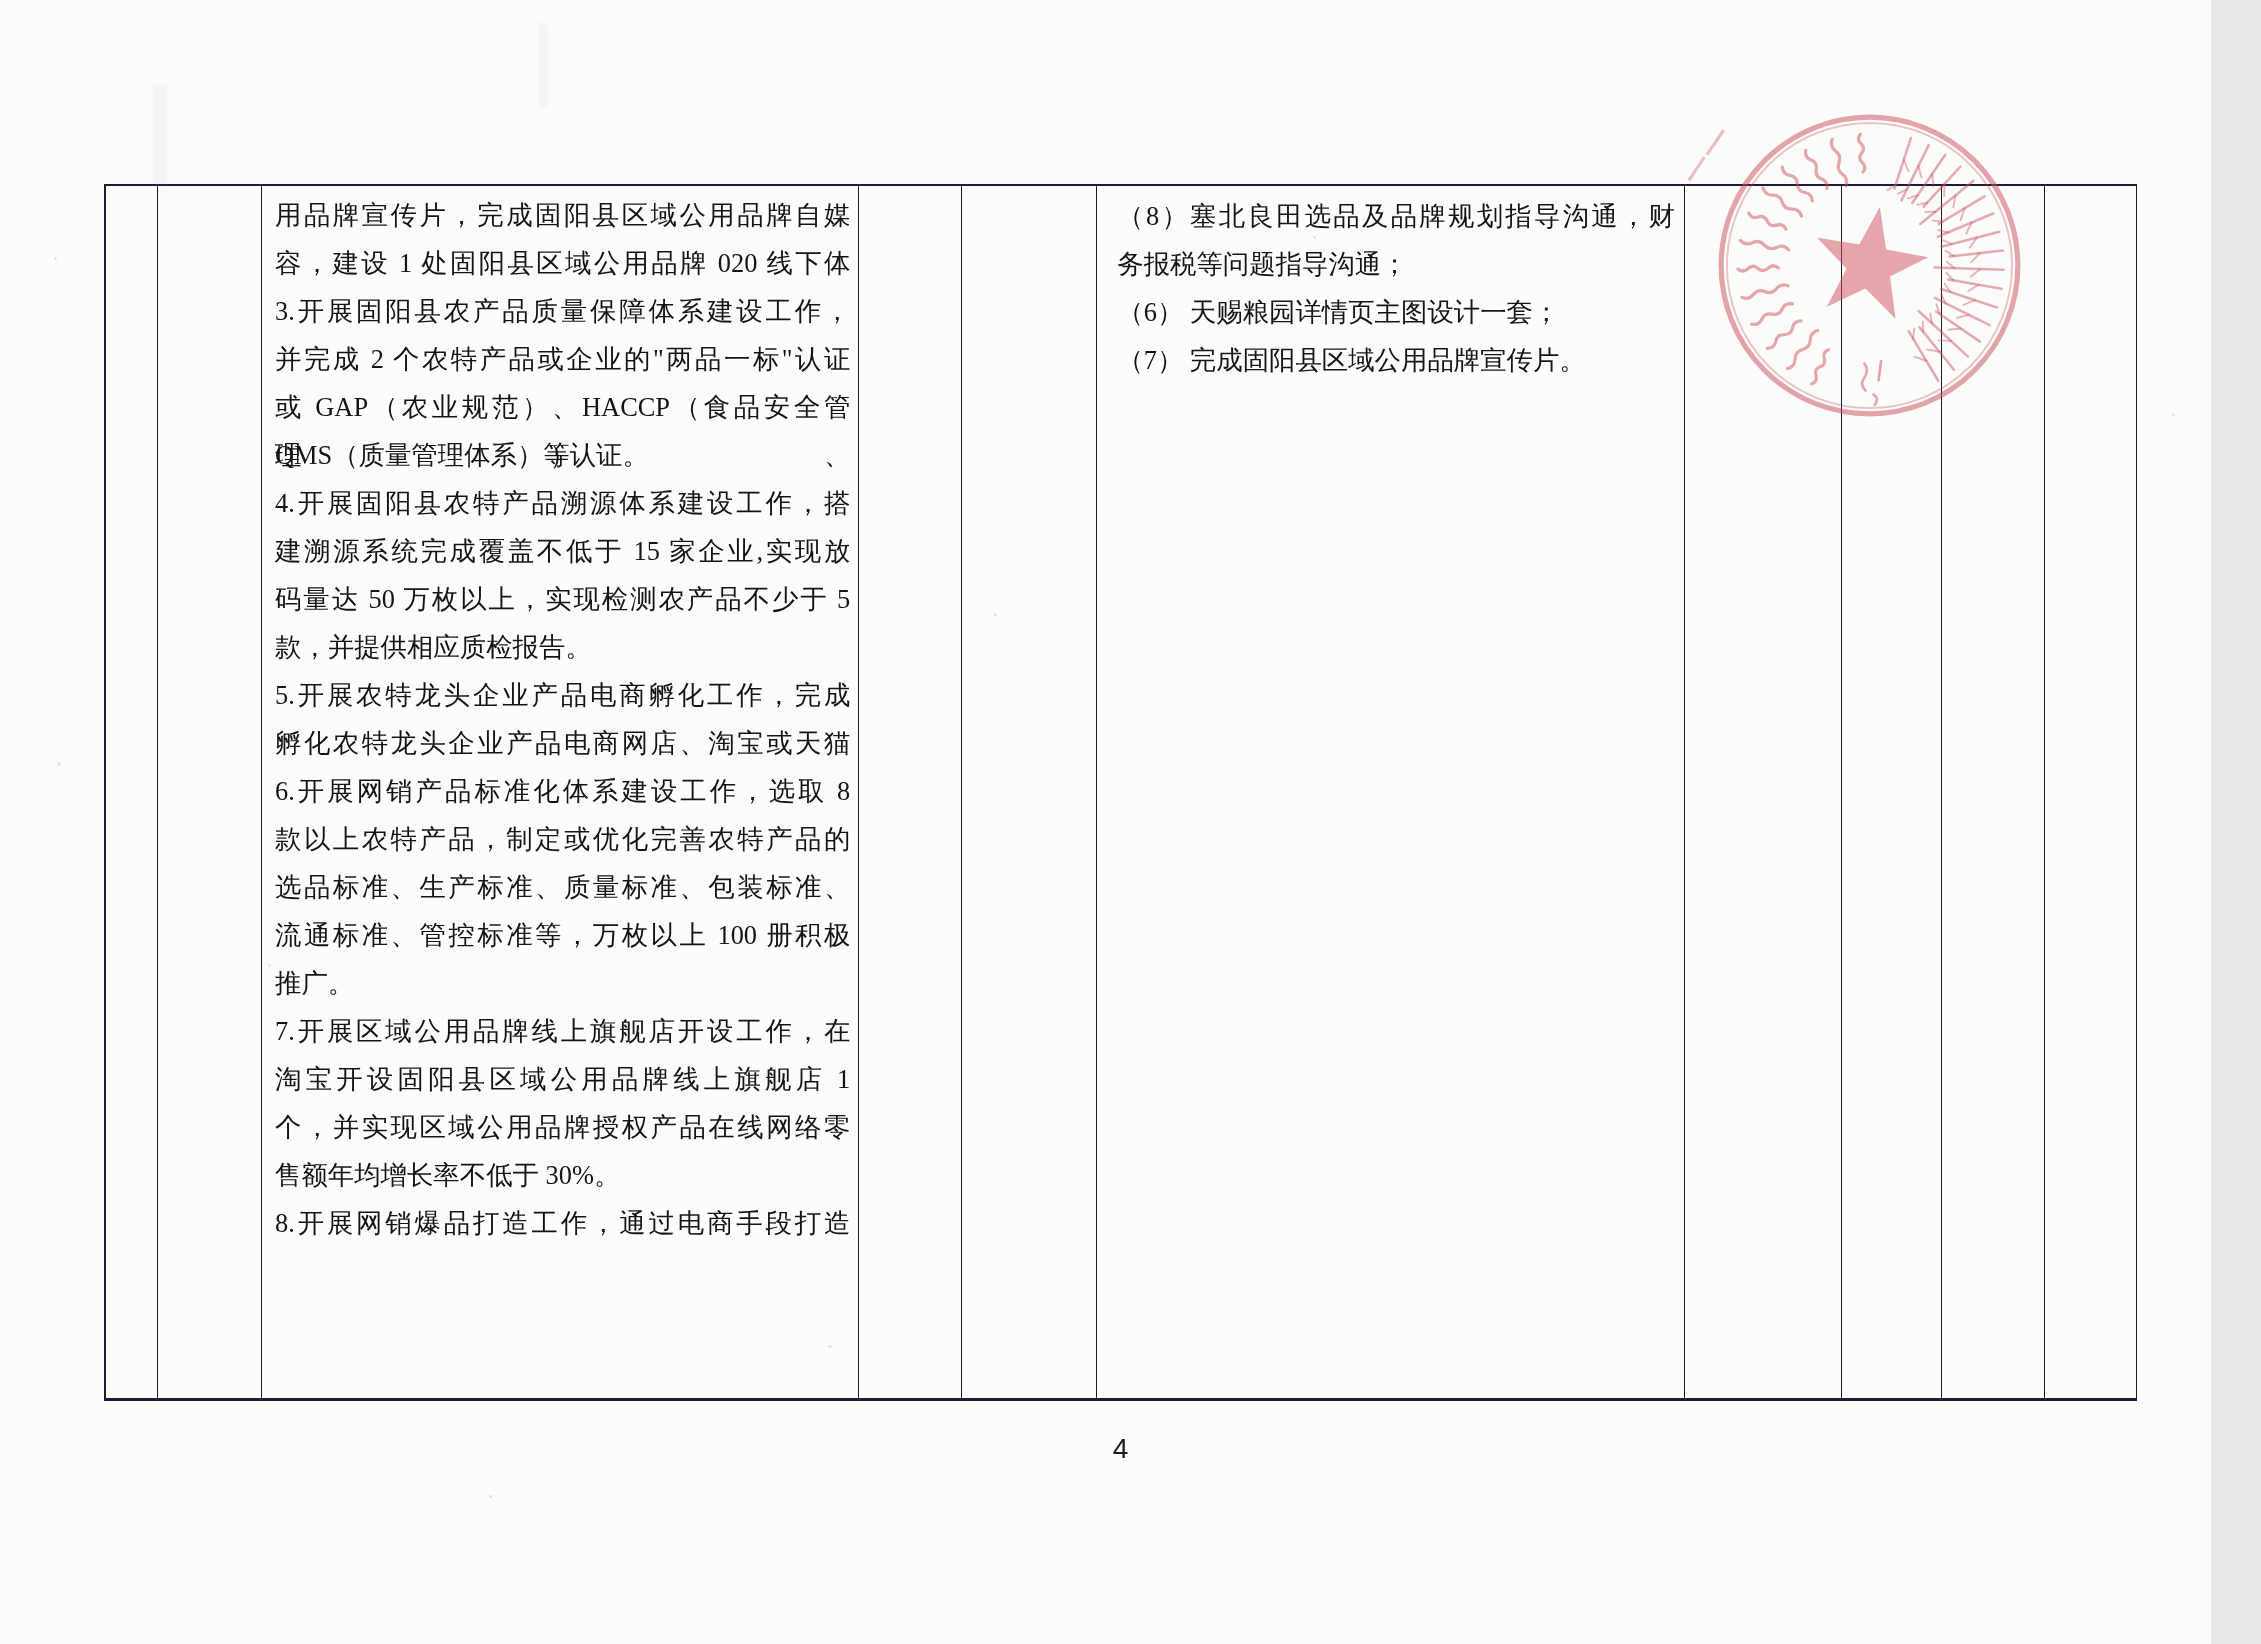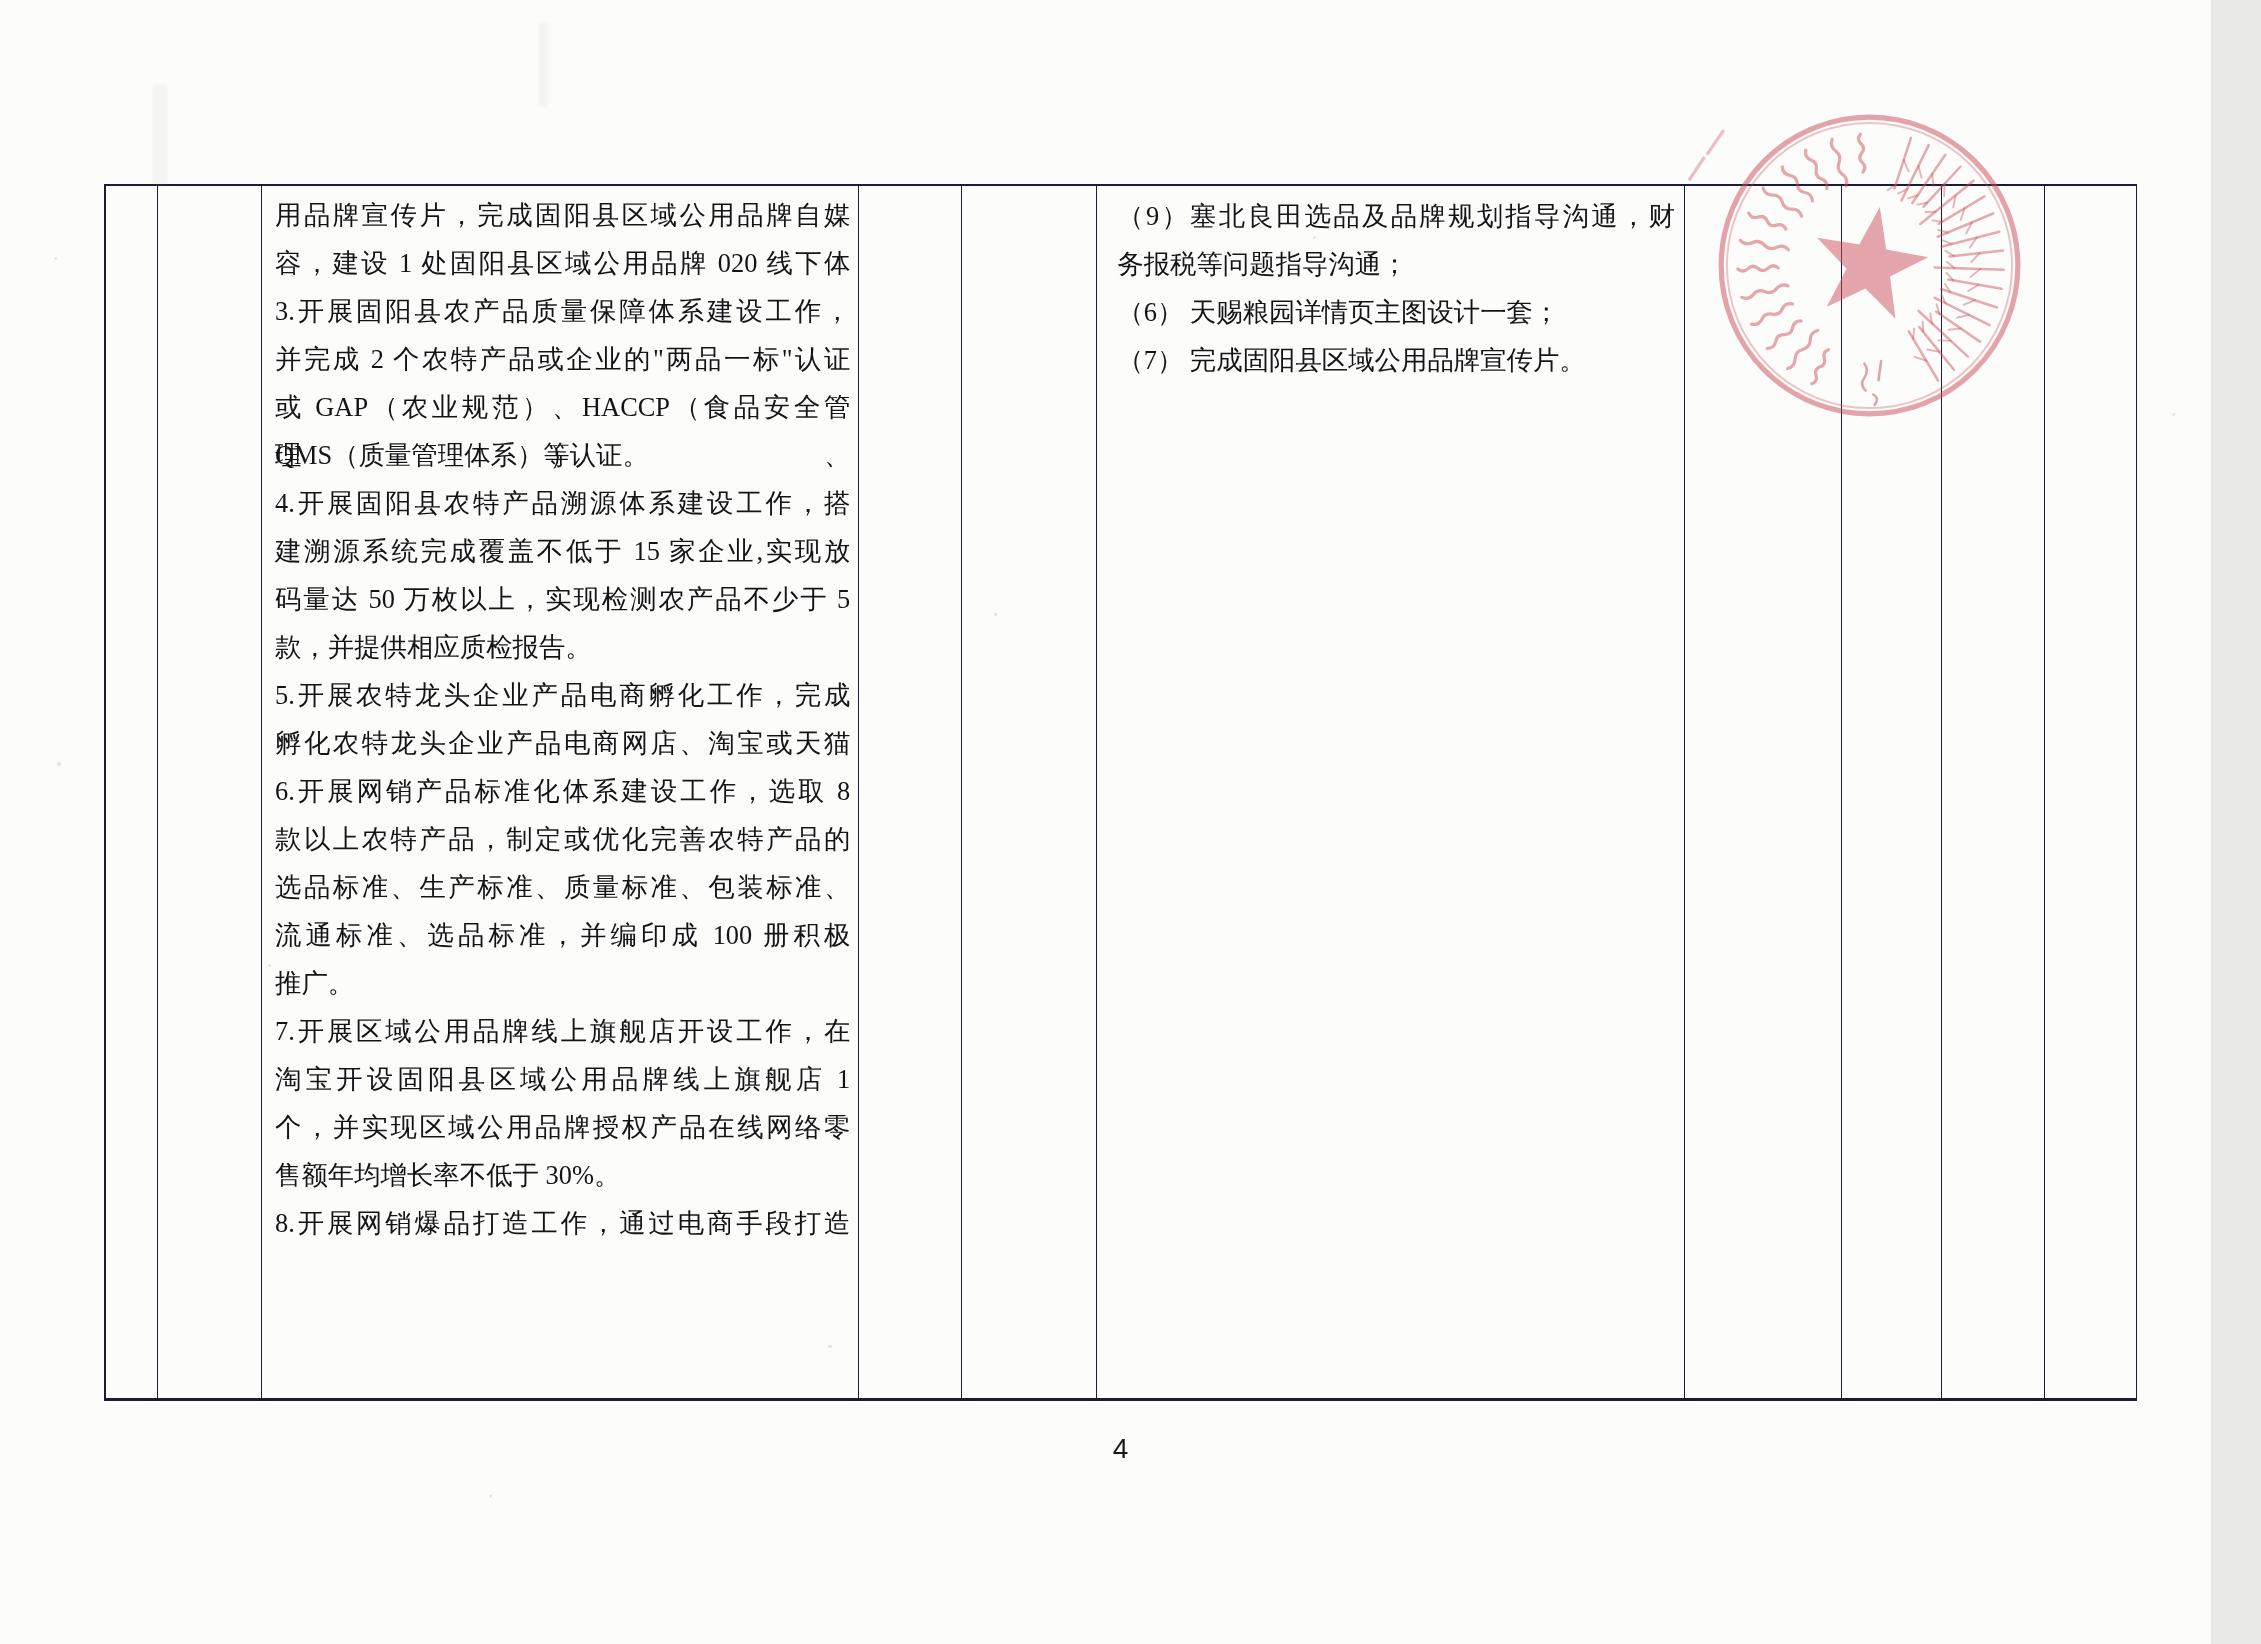--- a/index.html
+++ b/index.html
@@ -87,36 +87,36 @@
         <div class="ln">QMS（质量管理体系）等认证。</div>
         <div class="ln fill">4.开展固阳县农特产品溯源体系建设工作，搭</div>
         <div class="ln fill">建溯源系统完成覆盖不低于 15 家企业,实现放</div>
         <div class="ln fill">码量达 50 万枚以上，实现检测农产品不少于 5</div>
         <div class="ln">款，并提供相应质检报告。</div>
         <div class="ln fill">5.开展农特龙头企业产品电商孵化工作，完成</div>
         <div class="ln fill">孵化农特龙头企业产品电商网店、淘宝或天猫</div>
         <div class="ln fill">6.开展网销产品标准化体系建设工作，选取 8</div>
         <div class="ln fill">款以上农特产品，制定或优化完善农特产品的</div>
         <div class="ln fill">选品标准、生产标准、质量标准、包装标准、</div>
-        <div class="ln fill">流通标准、选品标准，并编印成 100 册积极</div>
+        <div class="ln fill">流通标准、管控标准等，万枚以上 100 册积极</div>
         <div class="ln">推广。</div>
         <div class="ln fill">7.开展区域公用品牌线上旗舰店开设工作，在</div>
         <div class="ln fill">淘宝开设固阳县区域公用品牌线上旗舰店 1</div>
         <div class="ln fill">个，并实现区域公用品牌授权产品在线网络零</div>
         <div class="ln">售额年均增长率不低于 30%。</div>
         <div class="ln fill">8.开展网销爆品打造工作，通过电商手段打造</div>
       </div>
     </div>
 
     <div class="cell c3"></div>
     <div class="cell c4"></div>
 
     <div class="cell c5">
       <div class="txt txt-right">
-        <div class="ln fill">（9）塞北良田选品及品牌规划指导沟通，财</div>
+        <div class="ln fill">（8）塞北良田选品及品牌规划指导沟通，财</div>
         <div class="ln">务报税等问题指导沟通；</div>
         <div class="ln">（6） 天赐粮园详情页主图设计一套；</div>
         <div class="ln">（7） 完成固阳县区域公用品牌宣传片。</div>
       </div>
     </div>
 
     <div class="cell c6"></div>
     <div class="cell c7"></div>
     <div class="cell c8"></div>
     <div class="cell c9"></div>

